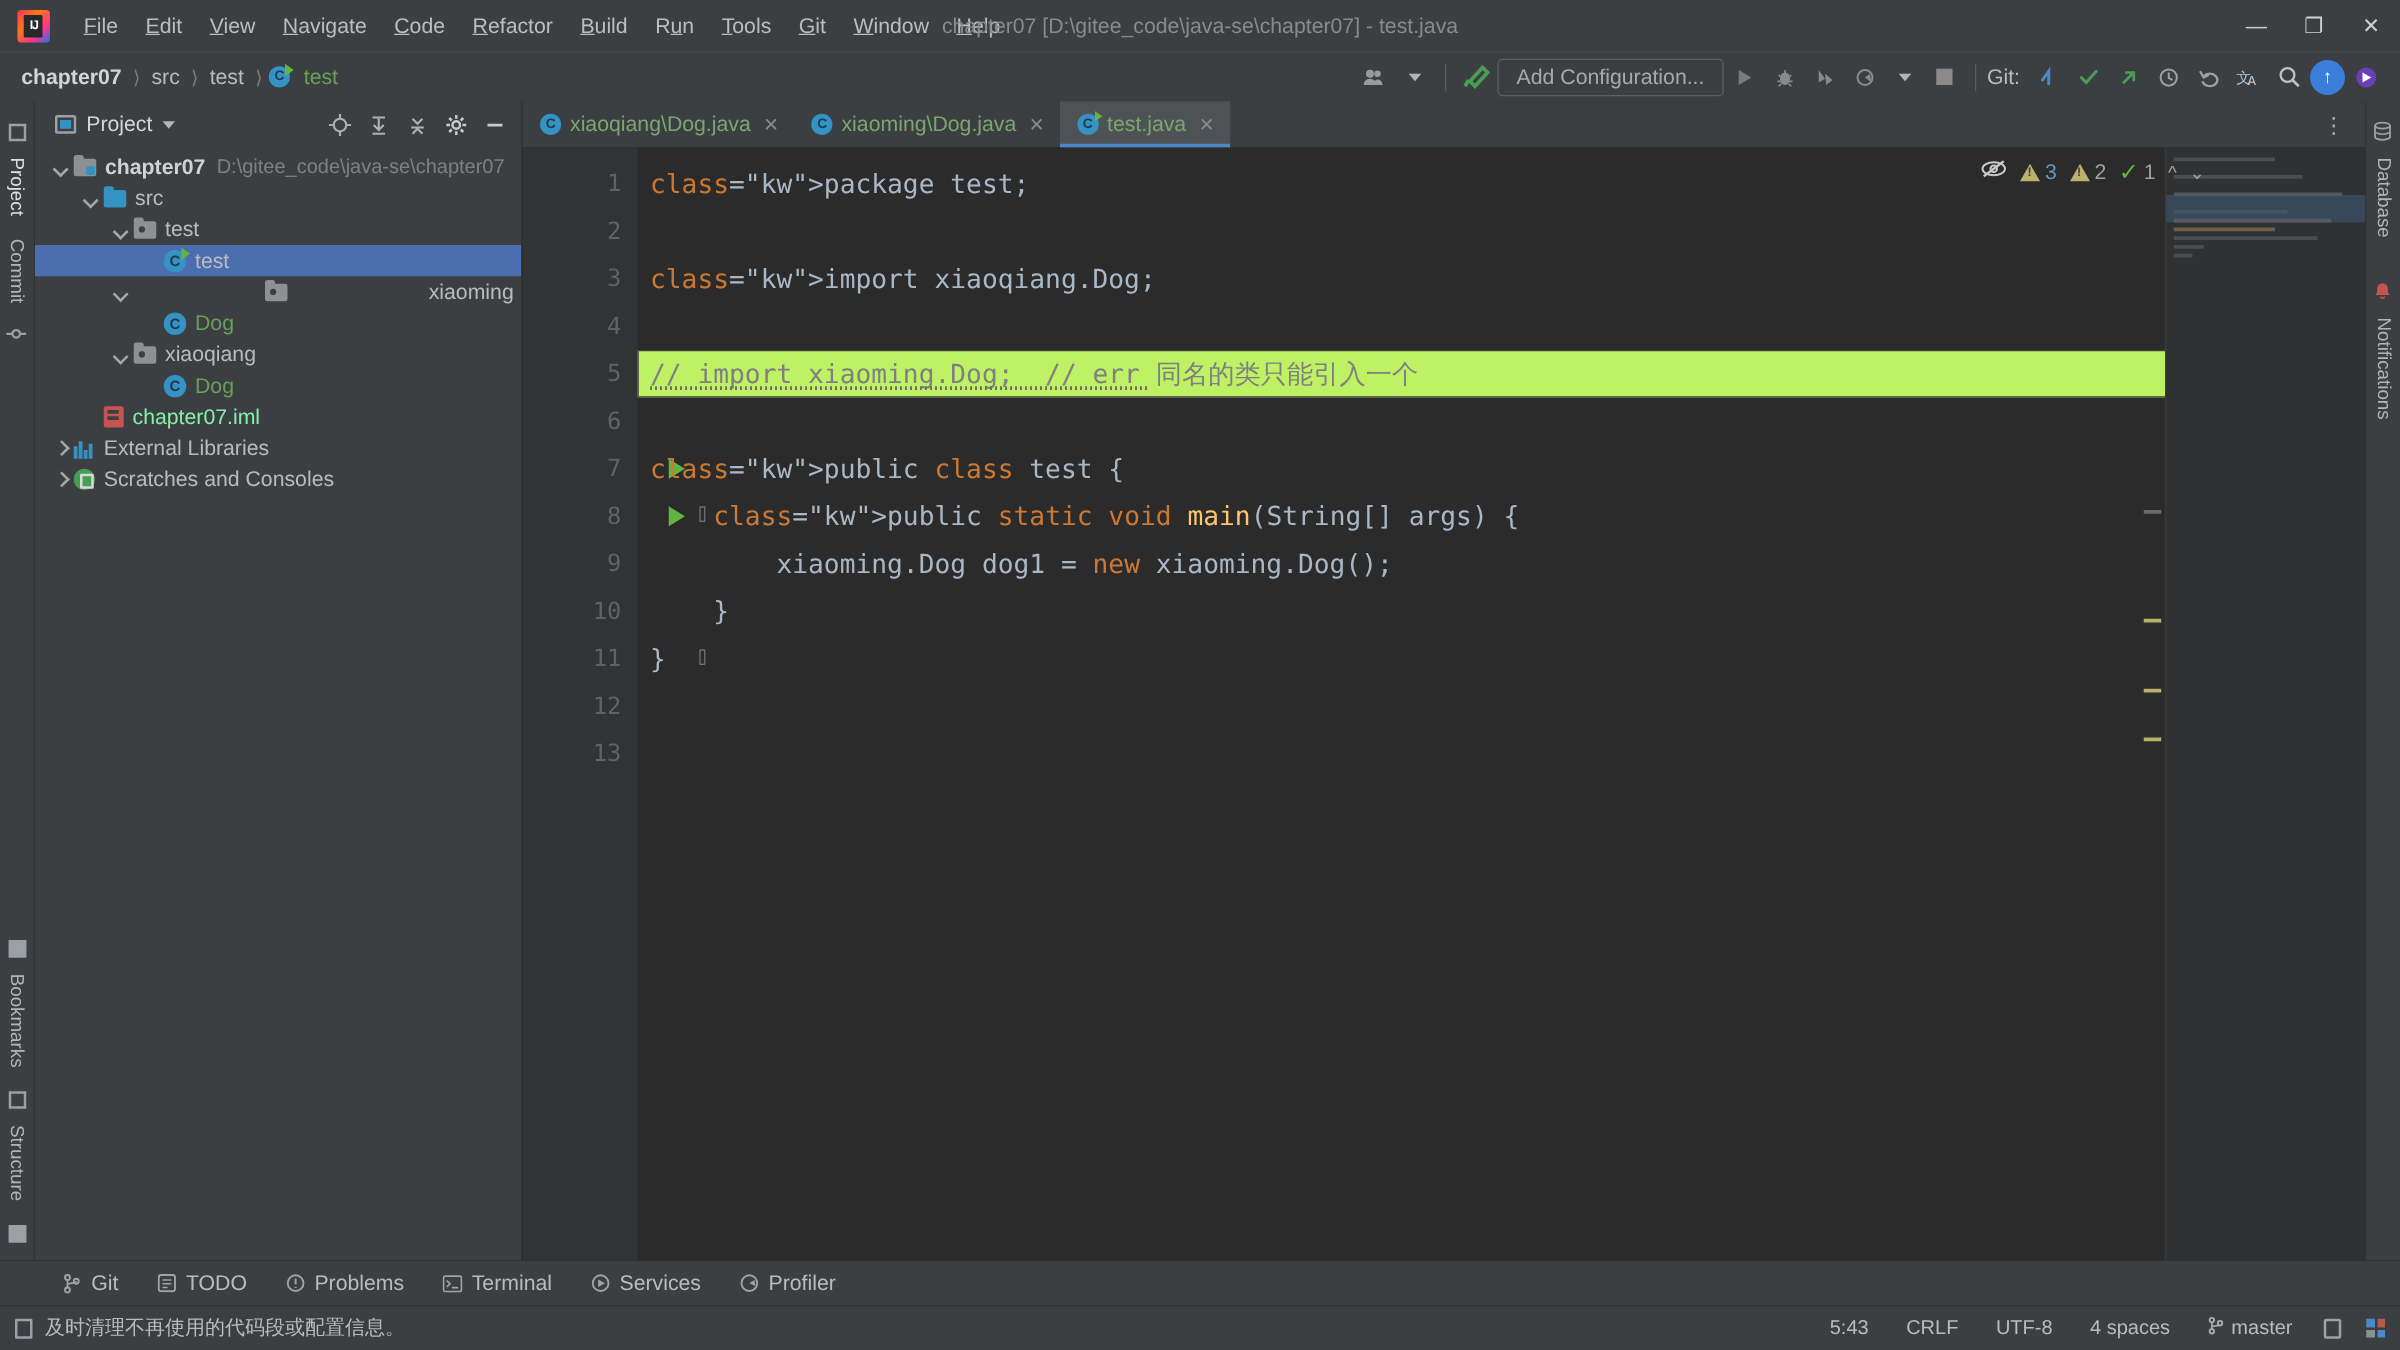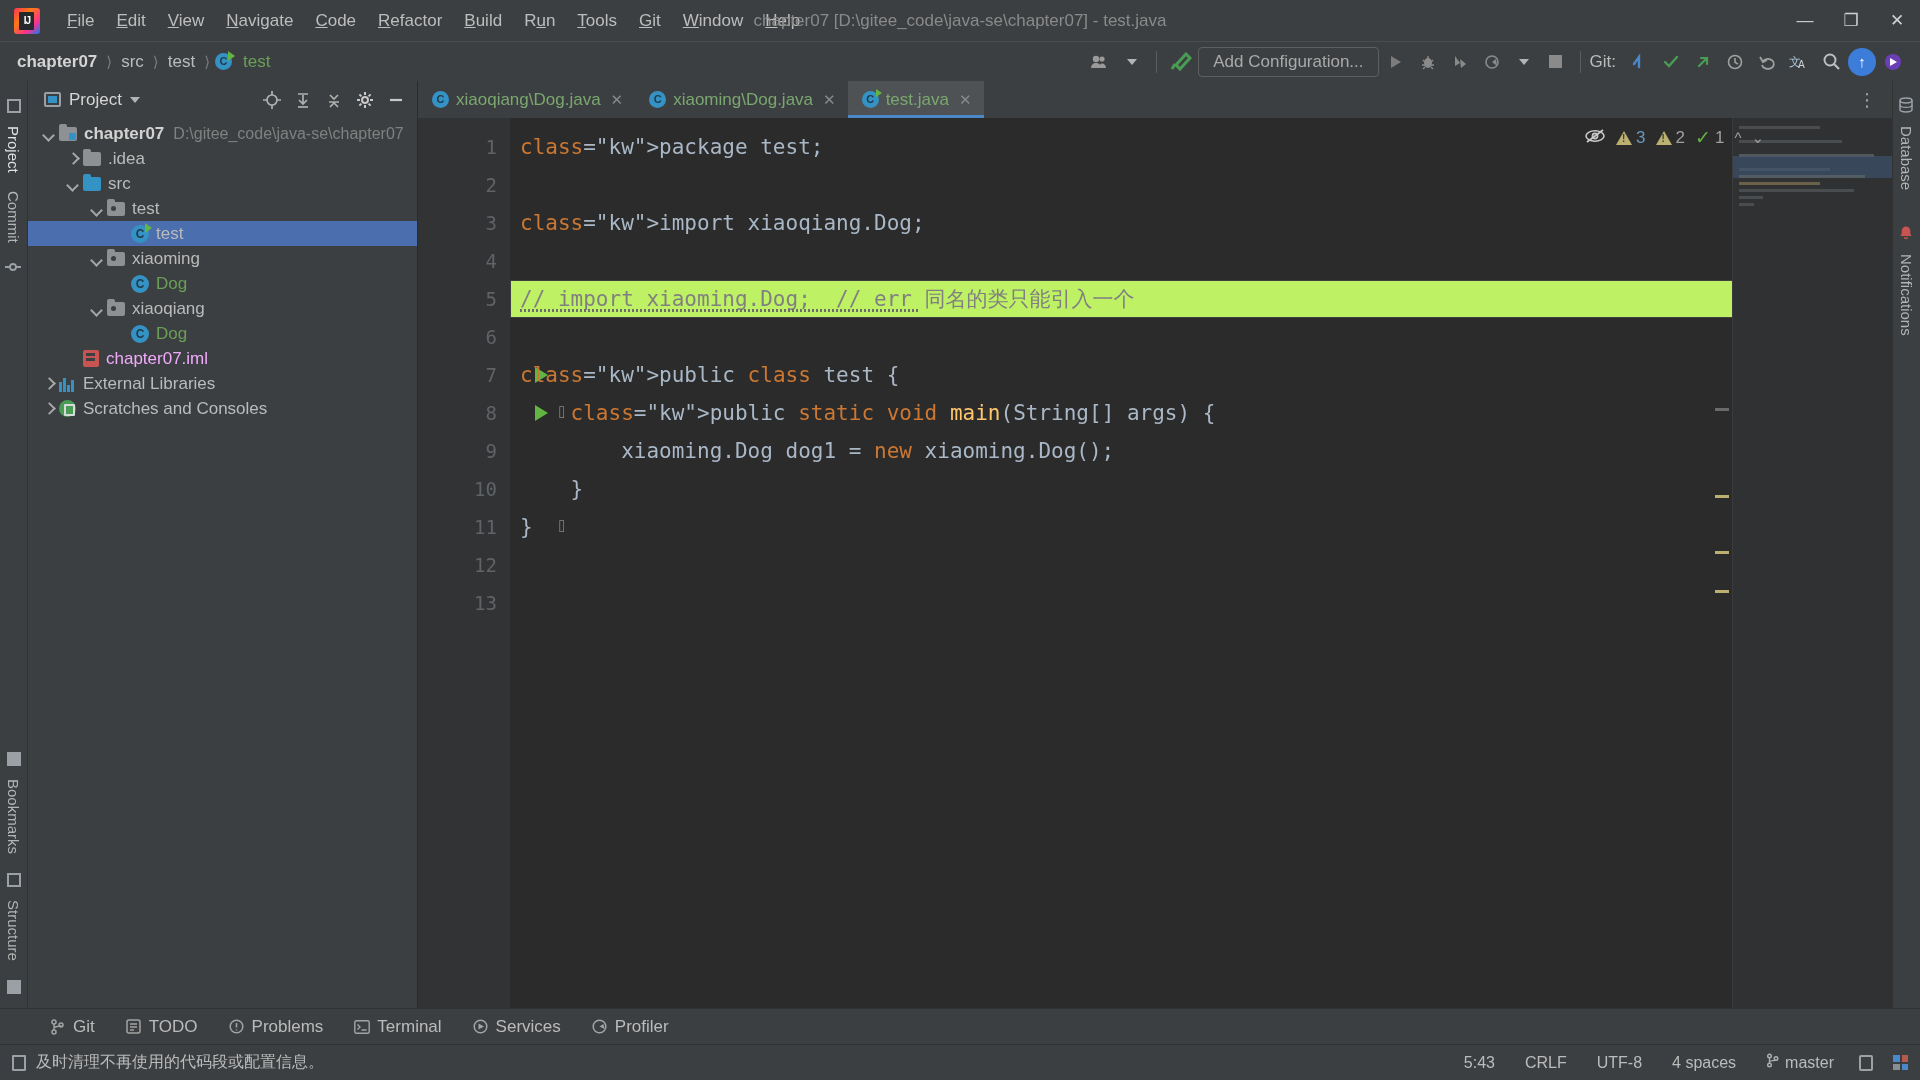--- a/index.html
+++ b/index.html
@@ -178,21 +178,21 @@
     width:17px;height:16px;flex:0 0 17px;margin-right:7px;position:relative;
   }
   .libico span{ position:absolute;bottom:0;width:3px;background:#3592c4; }
   .scratchico{
     width:17px;height:17px;flex:0 0 17px;margin-right:7px;border-radius:50%;background:#499c54;position:relative;
   }
   .scratchico::after{
     content:"";position:absolute;left:5px;top:4px;width:7px;height:8px;border:2px solid #d7dadb;border-radius:1px;
   }
   .t-name.green { color:#6a9f57; }
-  .t-name.red { color:#f0abfc; }
+  .t-name.red { color:#86efac; }
   .t-name.bold { font-weight:bold; color:#d2d2d2; }
   .t-path { color:#808080; font-size:16px; margin-left:9px; }
 
   
   .editor-wrap { flex:1 1 auto; display:flex; flex-direction:column; min-width:0; background:#2b2b2b; }
   .tabs {
     height:37px; flex:0 0 37px; background:#3c3f41; display:flex; align-items:stretch;
     position:relative;
   }
   .tab {
@@ -507,40 +507,35 @@
         </div>
       </div>
       <div class="tree">
           <div class="tnode" style="padding-left: 14px;">
             <span class="arrow down"></span>
             <span class="folder mod"></span>
             <span class="t-name bold">chapter07</span>
             <span class="t-path">D:\gitee_code\java-se\chapter07</span>
           </div>
           <div class="tnode" style="padding-left: 38px;">
-            <span class="arrow right"></span>
-            <span class="folder"></span>
-            <span class="t-name ">.idea</span>
-          </div>
-          <div class="tnode" style="padding-left: 38px;">
             <span class="arrow down"></span>
             <span class="folder blue"></span>
             <span class="t-name ">src</span>
           </div>
           <div class="tnode" style="padding-left: 62px;">
             <span class="arrow down"></span>
             <span class="folder src-pkg"></span>
             <span class="t-name ">test</span>
           </div>
           <div class="tnode sel" style="padding-left: 86px;">
             <span class="arrow"></span>
             <span class="clsico runnable"></span>
             <span class="t-name ">test</span>
           </div>
-          <div class="tnode" style="padding-left: 62px;">
+          <div class="tnode" style="padding-left: 62px; justify-content: space-between;">
             <span class="arrow down"></span>
             <span class="folder src-pkg"></span>
             <span class="t-name ">xiaoming</span>
           </div>
           <div class="tnode" style="padding-left: 86px;">
             <span class="arrow"></span>
             <span class="clsico"></span>
             <span class="t-name green">Dog</span>
           </div>
           <div class="tnode" style="padding-left: 62px;">

